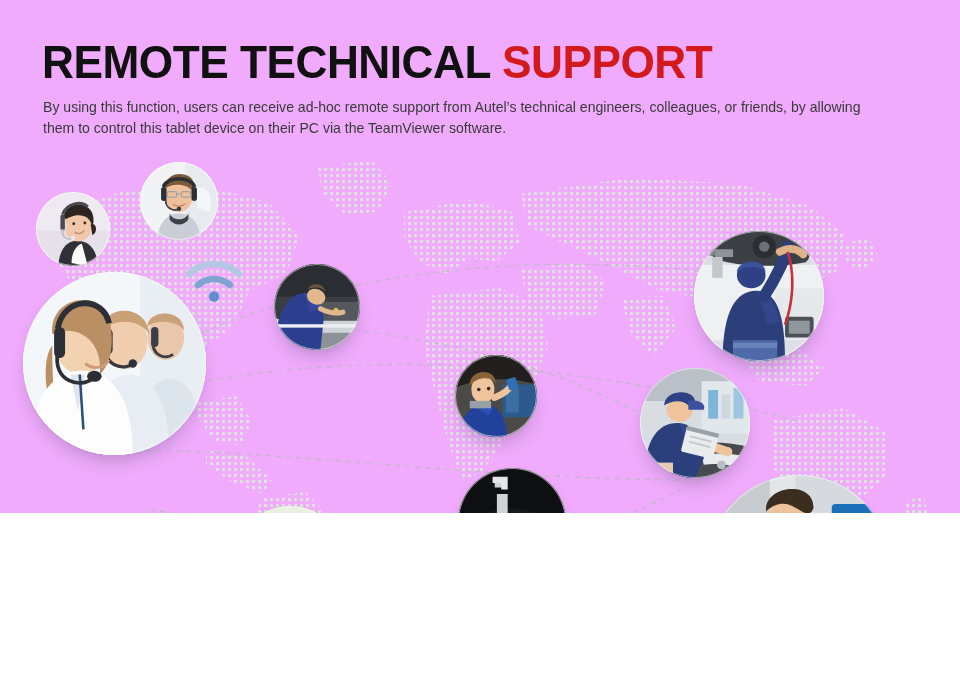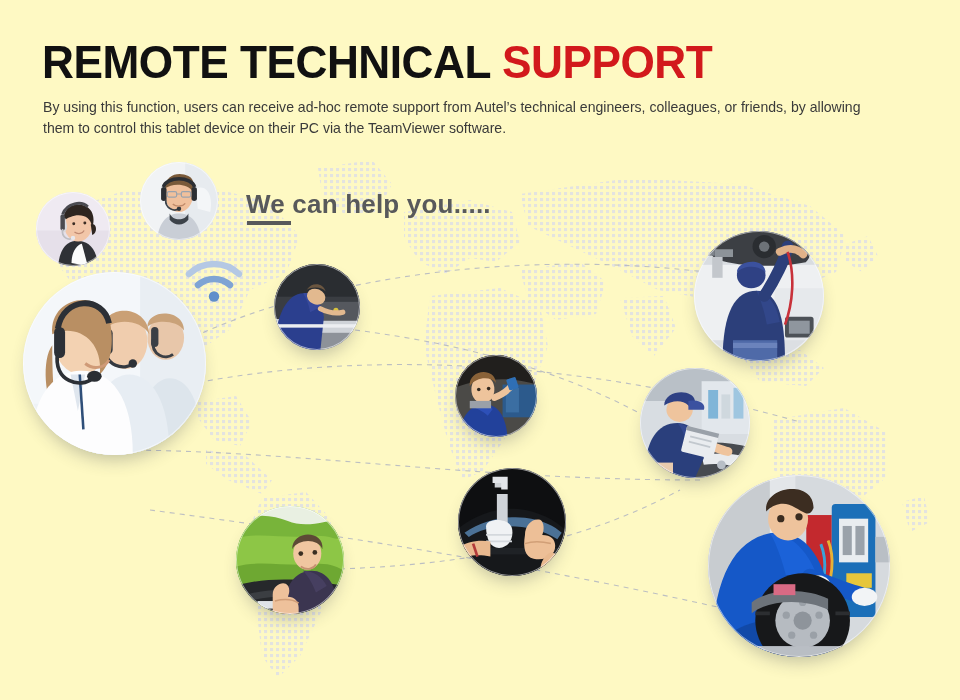--- a/index.html
+++ b/index.html
@@ -2,23 +2,23 @@
 <html><head>
 <meta charset="utf-8">
 <style>
   html,body{margin:0;padding:0;background:#ffffff;}
   body{
     font-family:"Liberation Sans","DejaVu Sans",sans-serif;
     -webkit-font-smoothing:antialiased;
   }
   #page{
     position:relative;
-    width:960px;height:700px;
+    width:960px;height:513px;
     overflow:hidden;
-    background:#fef9c3;
+    background:#f0abfc;
   }
 
   
   #header{position:absolute;left:0;top:0;width:960px;height:150px;z-index:40;}
   #title{
     position:absolute;left:42px;top:36px;
     font-size:47px;line-height:52px;
     font-weight:bold;
     letter-spacing:-0.5px;
     white-space:nowrap;
@@ -134,24 +134,20 @@
       <path d="M355 180 C 480 196, 600 230, 700 300"></path>
       <path d="M300 420 C 430 418, 560 404, 680 340"></path>
     </g>
   </svg>
 
   <div id="header">
     <div id="title"><span class="t-black">REMOTE TECHNICAL</span> <span class="t-red">SUPPORT</span></div>
     <div id="subtitle">By using this function, users can receive ad-hoc remote support from Autel’s technical engineers, colleagues, or friends, by allowing them to control this tablet device on their PC via the TeamViewer software.</div>
   </div>
 
-  <div id="tagline">
-    <div class="tl-text">We can help you.....</div>
-    <div class="tl-rule"></div>
-  </div>
 
   <div id="wifi">
     <svg viewBox="0 0 58 48">
       <path d="M4 16 A36 36 0 0 1 54 16" fill="none" stroke="#b4c8e4" stroke-width="6.5" stroke-linecap="round"></path>
       <path d="M13 27 A24 24 0 0 1 45 27" fill="none" stroke="#7fa4d4" stroke-width="6.5" stroke-linecap="round"></path>
       <circle cx="29" cy="38.5" r="5.2" fill="#5f8ecb"></circle>
     </svg>
   </div>
 
   <div class="node" style="left:36px;top:192px;width:74px;height:74px;">

